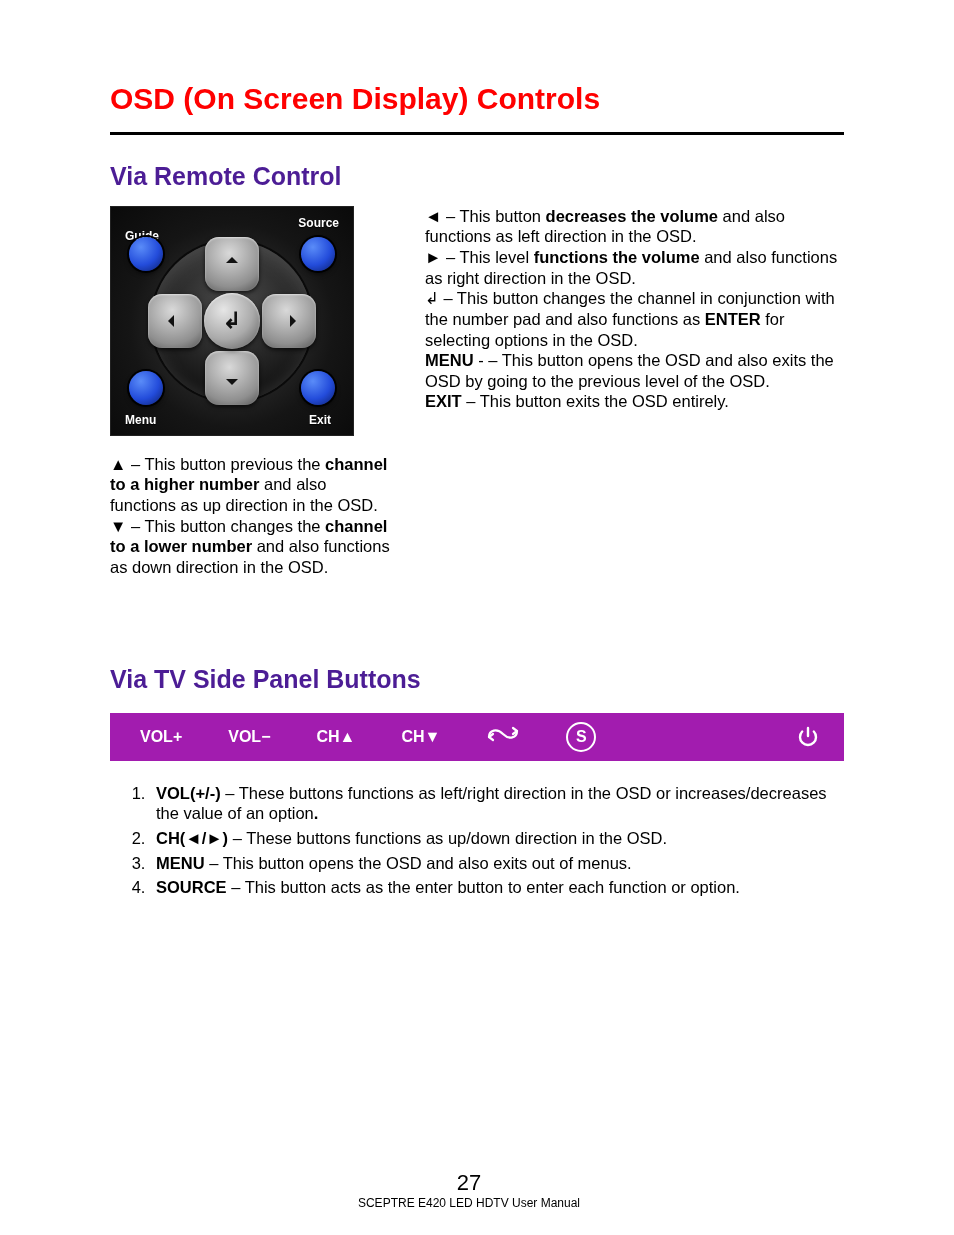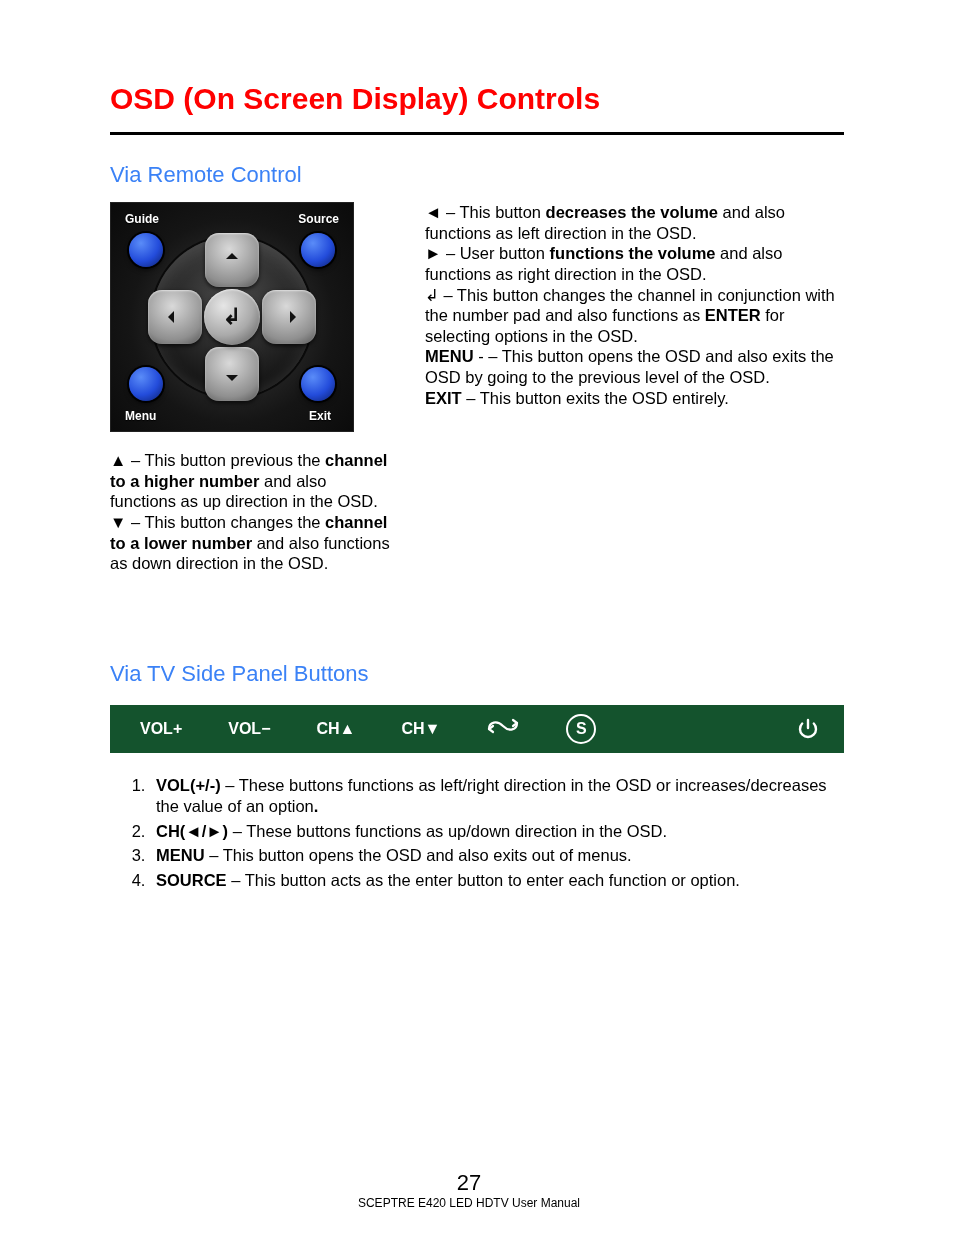--- a/index.html
+++ b/index.html
@@ -1,27 +1,27 @@
 <!DOCTYPE html>
 <html><head>
 <meta charset="utf-8">
 <style>
   html,body{margin:0;padding:0;background:#fff;font-family:Arial,Helvetica,sans-serif;color:#000;font-size:16.5px;line-height:1.25}
   .page{width:954px;min-height:1235px;margin:0 auto;padding:80px 110px 30px 110px;box-sizing:border-box;position:relative}
   h1.red{color:#f00;font-weight:bold;font-size:30px;margin:0 0 14px 0}
-  h2.red{color:#3b82f6;font-weight:normal;font-size:22px;margin:26px 0 14px 0}
+  h2.red{color:#4c1d95;font-weight:bold;font-size:25px;margin:26px 0 14px 0}
   hr.hvy{border:none;border-top:3px solid #000;margin:0 0 16px 0}
   p{margin:0 0 16px 0}
   .cols{display:flex;gap:30px;align-items:flex-start;margin-top:6px}
   .colL{width:285px}
   .colR{flex:1}
   .remote{width:242px;height:228px;border:1px solid #222;position:relative;overflow:hidden;
     background:radial-gradient(circle at 50% 52%, #3f3f3f 0%, #272727 35%, #151515 60%, #0a0a0a 100%);}
   .rlabel{position:absolute;color:#fff;font:bold 12px Arial;text-shadow:0 1px 1px #000}
-  .rlabel.tl{left:14px;top:9px}.rlabel.tr{right:14px;top:9px}
+  .rlabel.tl{left:14px;top:22px}.rlabel.tr{right:14px;top:9px}
   .rlabel.bl{left:14px;bottom:8px}.rlabel.br{right:22px;bottom:8px}
   .cornerBtn{position:absolute;width:34px;height:34px;border-radius:50%;
     background:radial-gradient(circle at 35% 30%, #5a8cf8 0%, #234cdb 55%, #0b1e6a 100%);
     box-shadow:0 0 0 2px #000,0 3px 5px rgba(0,0,0,.6)}
   .cornerBtn.tl{left:18px;top:30px}.cornerBtn.tr{right:18px;top:30px}
   .cornerBtn.bl{left:18px;bottom:30px}.cornerBtn.br{right:18px;bottom:30px}
   .ring{position:absolute;left:50%;top:50%;transform:translate(-50%,-50%);}
   .outer{width:160px;height:160px;border-radius:50%;
     background:radial-gradient(circle at 50% 35%, #4a4a4a 0%, #171717 70%);
     box-shadow:0 0 0 2px #0a0a0a, inset 0 6px 20px rgba(255,255,255,.18)}
@@ -34,21 +34,21 @@
   .petal.right{top:53px;right:-4px}
   .center{position:absolute;left:50%;top:50%;width:56px;height:56px;margin:-28px 0 0 -28px;border-radius:50%;
     background:radial-gradient(circle at 35% 30%, #e6e6e6 0%, #aaa 55%, #555 100%);
     box-shadow:0 2px 4px rgba(0,0,0,.7), inset 0 1px 2px rgba(255,255,255,.7)}
   .ptri{position:absolute;width:0;height:0;border:6px solid transparent}
   .ptri.u{left:50%;top:14px;margin-left:-6px;border-bottom-color:#111}
   .ptri.d{left:50%;bottom:14px;margin-left:-6px;border-top-color:#111}
   .ptri.l{top:50%;left:14px;margin-top:-6px;border-right-color:#111}
   .ptri.r{top:50%;right:14px;margin-top:-6px;border-left-color:#111}
   .enterGlyph{position:absolute;left:50%;top:50%;transform:translate(-50%,-50%);font:bold 22px Arial;color:#111}
-  .panel{background:#14532d;color:#fff;height:48px;display:flex;align-items:center;padding:0 24px 0 30px;gap:46px;margin:18px 0 12px 0}
+  .panel{background:#a21caf;color:#fff;height:48px;display:flex;align-items:center;padding:0 24px 0 30px;gap:46px;margin:18px 0 12px 0}
   .panel span{font:bold 16px Arial;white-space:nowrap;display:inline-flex;align-items:center}
   .iconS{display:inline-flex;width:26px;height:26px;border:2px solid #fff;border-radius:50%;align-items:center;justify-content:center;font:bold 14px Arial}
   ol.numlist{margin:22px 0 0 40px;padding:0}
   ol.numlist li{margin:0 0 4px 0;padding-left:6px}
   .footer{position:absolute;left:0;right:16px;bottom:24px;text-align:center;font-size:12px}
   .footer .pg{font-size:22px}
 </style>
 </head>
 <body>
 
@@ -90,21 +90,21 @@
 
       <p style="margin-top:18px">
         <span>▲ – This button previous the </span><b>channel to a higher number</b><span> and also functions as up direction in the OSD.</span><br>
         <span>▼ – This button changes the </span><b>channel to a lower number</b><span> and also functions as down direction in the OSD.</span>
       </p>
     </div>
 
     <div class="colR">
       <p style="margin:0">
         <span>◄ – This button </span><b>decreases the volume</b><span> and also functions as left direction in the OSD.</span><br>
-        <span>► – User button </span><b>functions the volume</b><span> and also functions as right direction in the OSD.</span><br>
+        <span>► – This level </span><b>functions the volume</b><span> and also functions as right direction in the OSD.</span><br>
         <span>↲ – This button changes the channel in conjunction with the number pad and also functions as </span><b>ENTER</b><span> for selecting options in the OSD.</span><br>
         <b>MENU</b><span> - – This button opens the OSD and also exits the OSD by going to the previous level of the OSD.</span><br>
         <b>EXIT</b><span> – This button exits the OSD entirely.</span>
       </p>
     </div>
   </div>
 
   <h2 class="red" style="margin-top:70px">Via TV Side Panel Buttons</h2>
 
   <div class="panel">

